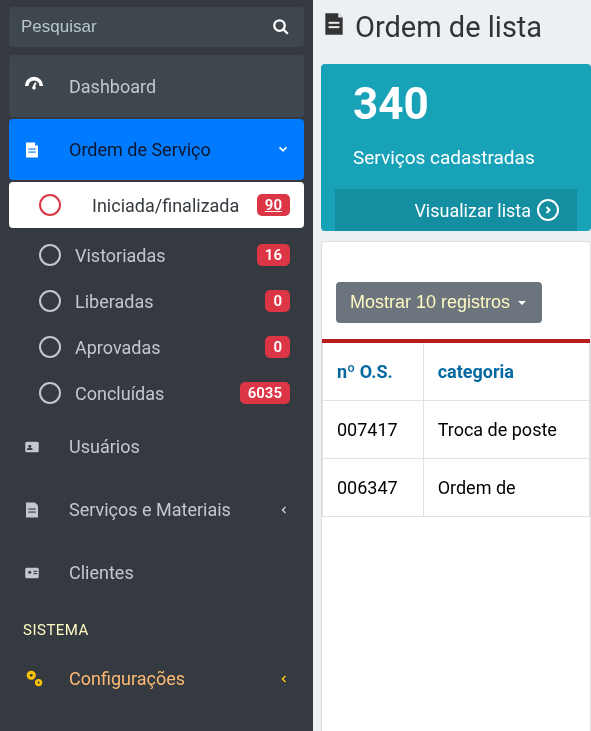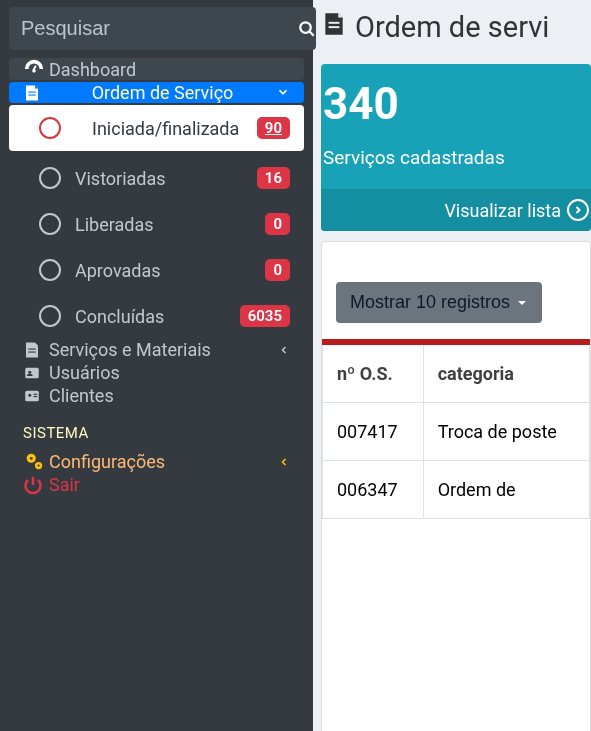--- a/index.html
+++ b/index.html
@@ -20,53 +20,53 @@
   .search-wrap {
     display: flex;
     margin-bottom: 8px;
   }
   .search-input {
     flex: 1;
     background: #3f474e;
     border: none;
     color: #ccc;
     padding: 10px 12px;
-    font-size: 20px;
+    font-size: 17px;
     border-radius: 4px 0 0 4px;
   }
   .search-input::placeholder { color: #b8c7ce; }
   .search-btn {
     width: 46px;
     background: #3f474e;
     border: none;
     border-radius: 0 4px 4px 0;
     display: flex;
     align-items: center;
     justify-content: center;
     cursor: pointer;
   }
   .menu-item {
     display: flex;
     align-items: center;
-    padding: 0 14px;
+    padding: 20px 14px;
     color: #c2c7d0;
     border-radius: 4px;
     margin-bottom: 2px;
     font-size: 18px;
     cursor: pointer;
     background: #3f474e;
+    gap: 20px;
   }
   .menu-item.no-bg { background: transparent; }
   .menu-item .icon { width: 26px; display: inline-flex; align-items: center; }
   .menu-item .label { flex: 1; }
   .menu-item .chev { margin-left: auto; }
   .menu-item.active {
     background: #007bff;
-    color: #fef9c3;
-    text-align: center;
+    color: #0f172a;
   }
   .submenu {
     background: #fff;
     border-radius: 4px;
     margin-bottom: 4px;
     overflow: hidden;
   }
   .sub-item {
     display: flex;
     align-items: center;
@@ -138,21 +138,21 @@
     font-size: 29px;
     color: #333;
     white-space: nowrap;
   }
   .page-title .icon { margin-right: 8px; }
   .card {
     background: #17a2b8;
     color: #fff;
     border-radius: 4px;
     margin: 8px 0 8px 8px;
-    padding: 18px 2px 0;
+    padding: 18px 32px 0;
     overflow: hidden;
   }
   .card .big { font-size: 44px; font-weight: 700; line-height: 1; }
   .card .sub { font-size: 19px; margin: 20px 0 20px; }
   .card .footer {
     background: #148ea1;
     margin: 0 -18px;
     padding: 10px 18px;
     text-align: right;
     font-size: 18px;
@@ -169,41 +169,41 @@
     background: #fff;
     margin: 10px 0 0 8px;
     border: 1px solid #ddd;
     border-radius: 4px;
     min-height: 500px;
     overflow: hidden;
   }
   .toolbar { padding: 40px 14px 16px; display: flex; gap: 8px; }
   .dropdown-btn {
     background: #6c757d;
-    color: #0f172a;
+    color: #fef9c3;
     border: none;
     padding: 10px 14px;
     font-size: 18px;
     border-radius: 4px;
     display: flex; align-items: center;
     cursor: pointer;
     white-space: nowrap;
   }
   table {
     width: 100%;
     border-collapse: collapse;
     font-size: 18px;
   }
   th, td {
     border: 1px solid #dee2e6;
     padding: 18px 14px;
     text-align: left;
     vertical-align: top;
   }
-  th { color: #404040; font-weight: 700; border-top: 6px solid #b91c1c;}
+  th { color: #0369a1; font-weight: 700; border-top: 4px solid #b91c1c;}
 </style>
 </head>
 <body>
 
 <div class="sidebar">
   <div class="search-wrap">
     <input class="search-input" placeholder="Pesquisar" style="">
     <button class="search-btn">
       <svg width="18" height="18" viewBox="0 0 24 24" fill="none" stroke="#fff" stroke-width="3">
           <circle cx="10" cy="10" r="7"></circle>
@@ -265,42 +265,42 @@
   </div>
   <div class="sub-item-dark">
     <span class="circ"></span>
     <span class="label">Concluídas</span>
     <span class="badge">6035</span>
   </div>
 
   <div class="menu-item no-bg">
     <span class="icon">
       <svg width="18" height="18" viewBox="0 0 24 24" fill="#c2c7d0">
+          <rect x="3" y="5" width="18" height="14" rx="2"></rect>
+          <circle cx="9" cy="11" r="2" fill="#343a40"></circle>
+          <path d="M5 16c0-2 2-3 4-3s4 1 4 3" fill="#343a40"></path>
+        </svg>
+    </span>
+    <span class="label">Usuários</span>
+  </div>
+
+  <div class="menu-item no-bg">
+    <span class="icon">
+      <svg width="18" height="18" viewBox="0 0 24 24" fill="#c2c7d0">
           <path d="M4 2h12l4 4v16H4z"></path>
           <rect x="7" y="10" width="10" height="1.5" fill="#343a40"></rect>
           <rect x="7" y="14" width="10" height="1.5" fill="#343a40"></rect>
         </svg>
     </span>
     <span class="label">Serviços e Materiais</span>
     <span class="chev">
       <svg width="12" height="12" viewBox="0 0 24 24" fill="none" stroke="#c2c7d0" stroke-width="3">
           <polyline points="15 18 9 12 15 6"></polyline>
         </svg>
     </span>
-  </div>
-
-  <div class="menu-item no-bg">
-    <span class="icon">
-      <svg width="18" height="18" viewBox="0 0 24 24" fill="#c2c7d0">
-          <rect x="3" y="5" width="18" height="14" rx="2"></rect>
-          <circle cx="9" cy="11" r="2" fill="#343a40"></circle>
-          <path d="M5 16c0-2 2-3 4-3s4 1 4 3" fill="#343a40"></path>
-        </svg>
-    </span>
-    <span class="label">Usuários</span>
   </div>
 
   <div class="menu-item no-bg">
     <span class="icon">
       <svg width="18" height="18" viewBox="0 0 24 24" fill="#c2c7d0">
           <rect x="3" y="5" width="18" height="14" rx="2"></rect>
           <circle cx="9" cy="11" r="2" fill="#343a40"></circle>
           <rect x="14" y="9" width="5" height="1.5" fill="#343a40"></rect>
           <rect x="14" y="12" width="5" height="1.5" fill="#343a40"></rect>
         </svg>
@@ -341,21 +341,21 @@
 <div class="main">
   <div class="page-title">
     <span class="icon">
       <svg width="26" height="26" viewBox="0 0 24 24" fill="#333">
           <path d="M4 2h12l4 4v16H4z"></path>
           <path d="M16 2v4h4" fill="#ecf0f5"></path>
           <rect x="7" y="10" width="10" height="1.8" fill="#ecf0f5"></rect>
           <rect x="7" y="14" width="10" height="1.8" fill="#ecf0f5"></rect>
         </svg>
     </span>
-    <span>Ordem de servi</span>
+    <span>Ordem de lista</span>
   </div>
 
   <div class="card">
     <div class="big">340</div>
     <div class="sub">Serviços cadastradas</div>
     <div class="footer">
       <span>Visualizar lista</span>
       <span class="arr">
         <svg width="12" height="12" viewBox="0 0 24 24" fill="none" stroke="#fff" stroke-width="4">
             <polyline points="9 6 15 12 9 18"></polyline>

